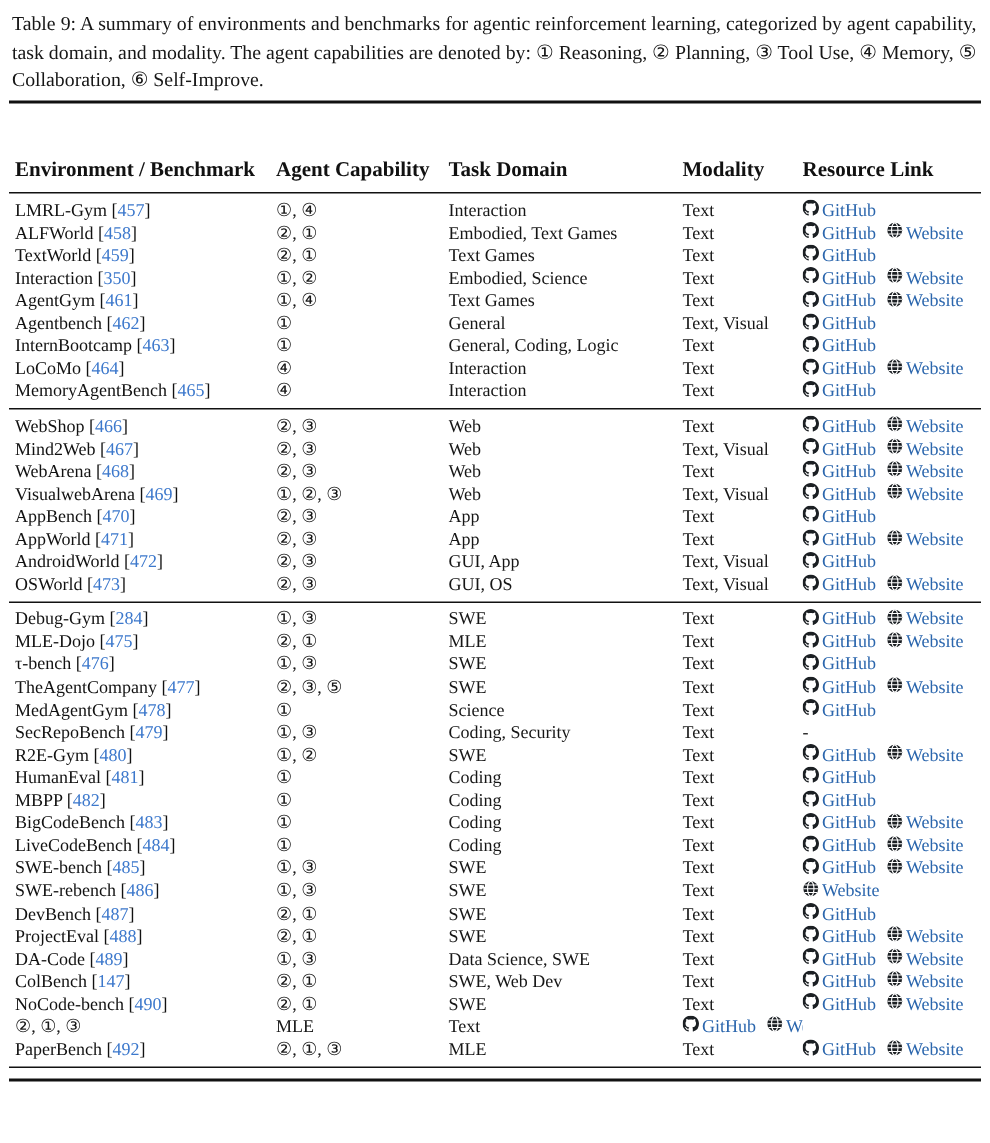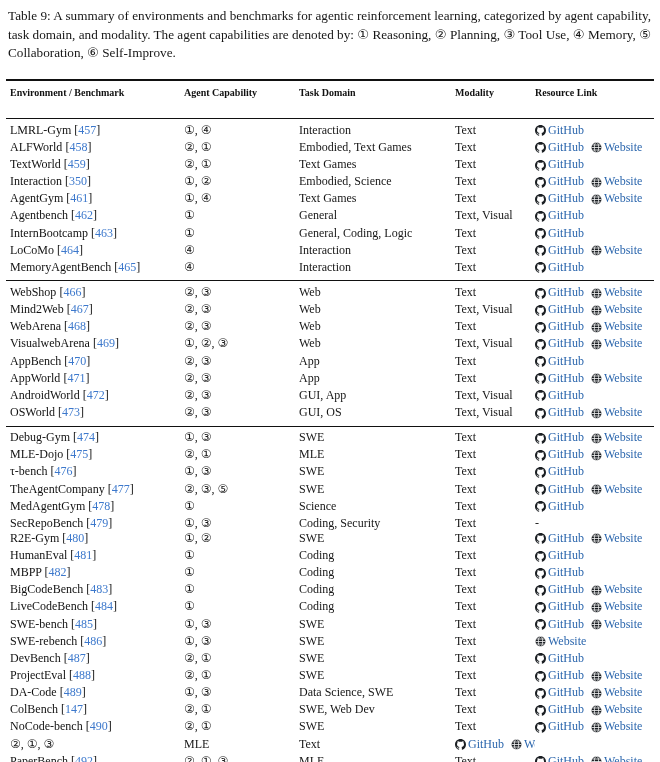--- a/index.html
+++ b/index.html
@@ -3,56 +3,57 @@
 <meta charset="utf-8">
 <style>
   html,body{margin:0;padding:0;background:#ffffff;}
   .page{
     width:660px;height:762px;box-sizing:border-box;
     background:#ffffff;color:#111;
     font-family:"Liberation Serif","DejaVu Serif","DejaVu Sans",serif;
     overflow:hidden;position:relative;
   }
   .caption{
-    margin:7px 9px 16px 8px;
+    margin:7px 9px 4px 8px;
     font-size:13.2px;line-height:1.42;
     text-align:justify;color:#161616;
   }
   .table{
     margin:0 6px;
     border-top:2px solid #111;
     border-bottom:2px solid #111;
   }
   .grid{
     display:grid;
     grid-template-columns:174px 115px 156px 80px 1fr;
     padding:0 4px;
     column-gap:0;
   }
   .header-row{
     font-weight:bold;
-    font-size:10px;
-    padding-top:6px;padding-bottom:20px;
+    font-size:14px;
+    padding-top:6px;padding-bottom:6px;
     border-bottom:1.4px solid #111;
+    margin-top:31px;
   }
   .group{padding:3.5px 0;}
   .group + .group{border-top:1px solid #111;}
   .row{font-size:12px;line-height:15.1px;}
   .cell{white-space:nowrap;overflow:hidden;}
   .env{color:#111;}
   .bracket{color:#111;}
   a.cite{
     color:var(--cite-color,#3c78cc);
     text-decoration:none;cursor:pointer;
   }
   .cap,.domain,.modality{color:#161616;}
   .res a{
     color:var(--link-color,#2b66ad);
     text-decoration:none;cursor:pointer;
-    display:inline-flex;align-items:center;
+    display:inline-flex;
     margin-right:7px;
   }
   .res a:last-child{margin-right:0;}
   .icn{
     display:inline-flex;width:11px;height:11px;
     margin-right:2px;position:relative;top:0.5px;
   }
   .icn svg{width:11px;height:11px;display:block;}
   .dash{color:#161616;}
 </style>
@@ -438,21 +439,21 @@
                       <line x1="1.9" y1="11.6" x2="14.1" y2="11.6"></line>
                     </g>
                   </svg>
                 </span>
                 <span class="lbl">Website</span>
               </a></div>
           </div>
         </div>
         <div class="group">
           <div class="grid row">
-            <div class="cell"><span class="env">Debug-Gym </span><span class="bracket">[</span><a class="cite">474</a><span class="bracket">]</span></div>
+            <div class="cell"><span class="env">Debug-Gym </span><span class="bracket">[</span><a class="cite">284</a><span class="bracket">]</span></div>
             <div class="cell cap">①, ③</div>
             <div class="cell domain">SWE</div>
             <div class="cell modality">Text</div>
             <div class="cell res"><a class="res-link">
                 <span class="icn">
                   <svg viewBox="0 0 16 16" xmlns="http://www.w3.org/2000/svg">
                     <path fill="#1b1f23" d="M8 0C3.58 0 0 3.58 0 8c0 3.54 2.29 6.53 5.47 7.59.4.07.55-.17.55-.38 0-.19-.01-.82-.01-1.49-2.01.37-2.53-.49-2.69-.94-.09-.23-.48-.94-.82-1.13-.28-.15-.68-.52-.01-.53.63-.01 1.08.58 1.23.82.72 1.21 1.87.87 2.33.66.07-.52.28-.87.51-1.07-1.78-.2-3.64-.89-3.64-3.95 0-.87.31-1.59.82-2.15-.08-.2-.36-1.02.08-2.12 0 0 .67-.21 2.2.82.64-.18 1.32-.27 2-.27.68 0 1.36.09 2 .27 1.53-1.04 2.2-.82 2.2-.82.44 1.1.16 1.92.08 2.12.51.56.82 1.27.82 2.15 0 3.07-1.87 3.75-3.65 3.95.29.25.54.73.54 1.48 0 1.07-.01 1.93-.01 2.2 0 .21.15.46.55.38A8.013 8.013 0 0 0 16 8c0-4.42-3.58-8-8-8z"></path>
                   </svg>
                 </span>
                 <span class="lbl">GitHub</span>

